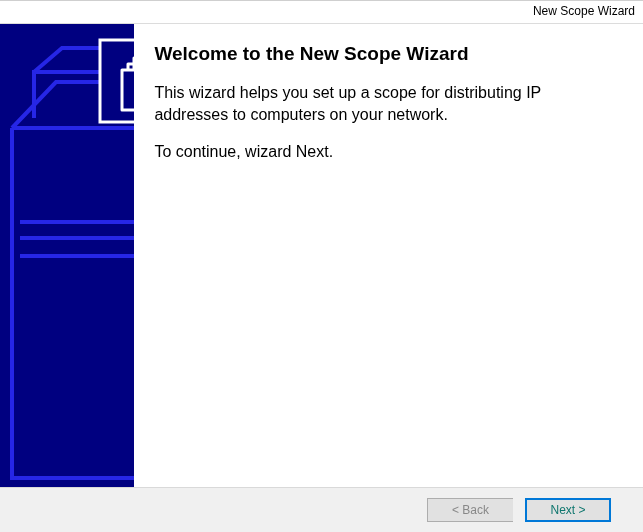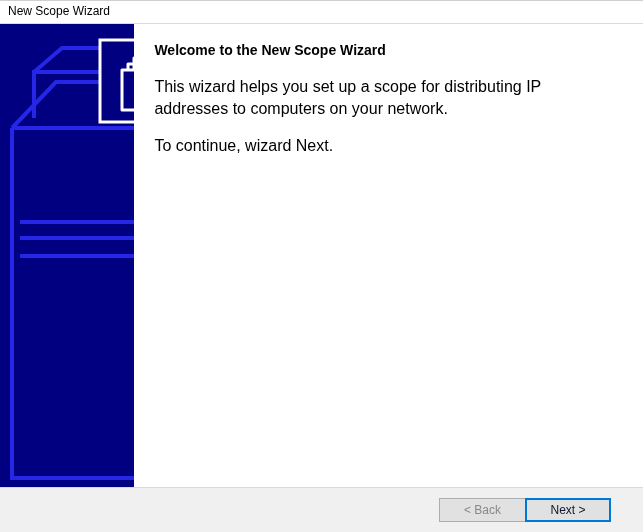--- a/index.html
+++ b/index.html
@@ -15,20 +15,21 @@
     width: 643px; height: 532px;
     display: flex;
     flex-direction: column;
     border-top: 1px solid #cfcfcf;
   }
   .titlebar {
     height: 24px;
     padding: 3px 8px 0 8px;
     font-size: 12px;
     background: #fff;
+    text-align: right;
   }
   .body {
     flex: 1 1 auto;
     display: flex;
     flex-direction: row;
     border-top: 1px solid #dcdcdc;
     background: #fff;
   }
   .side-art {
     width: 198px;
@@ -36,21 +37,21 @@
     position: relative;
     overflow: hidden;
   }
   .content {
     flex: 1 1 auto;
     padding: 18px 24px 10px 20px;
     background: #fff;
   }
   h1.heading {
     font-family: Tahoma, Arial, sans-serif;
-    font-size: 14px;
+    font-size: 19px;
     font-weight: 700;
     margin: 0 0 16px 0;
     line-height: 1.25;
   }
   p.para {
     margin: 0 0 16px 0;
     font-size: 16px;
     line-height: 1.35;
   }
   .footer {
@@ -63,36 +64,36 @@
     padding: 0 14px;
     gap: 8px;
   }
   button.wiz {
     width: 86px;
     height: 24px;
     font-family: inherit;
     font-size: 12px;
     background: #e1e1e1;
     border: 1px solid #adadad;
-    color: #0f172a;
+    color: #0f766e;
     cursor: pointer;
     padding: 0;
   }
   button.wiz:disabled {
     color: #888;
     cursor: default;
   }
   button.wiz.primary {
     border: 1px solid #0078d7;
     outline: 1px solid #0078d7;
     outline-offset: -2px;
   }
   .nav-group {
     display: flex;
-    gap: 0;
+    gap: 12px;
   }
   .nav-group button.wiz:first-child { border-right: none; }
   .cancel-spacer { width: 10px; }
 </style>
 </head>
 <body>
 
 <div class="window">
 
   <div class="titlebar">New Scope Wizard</div>

